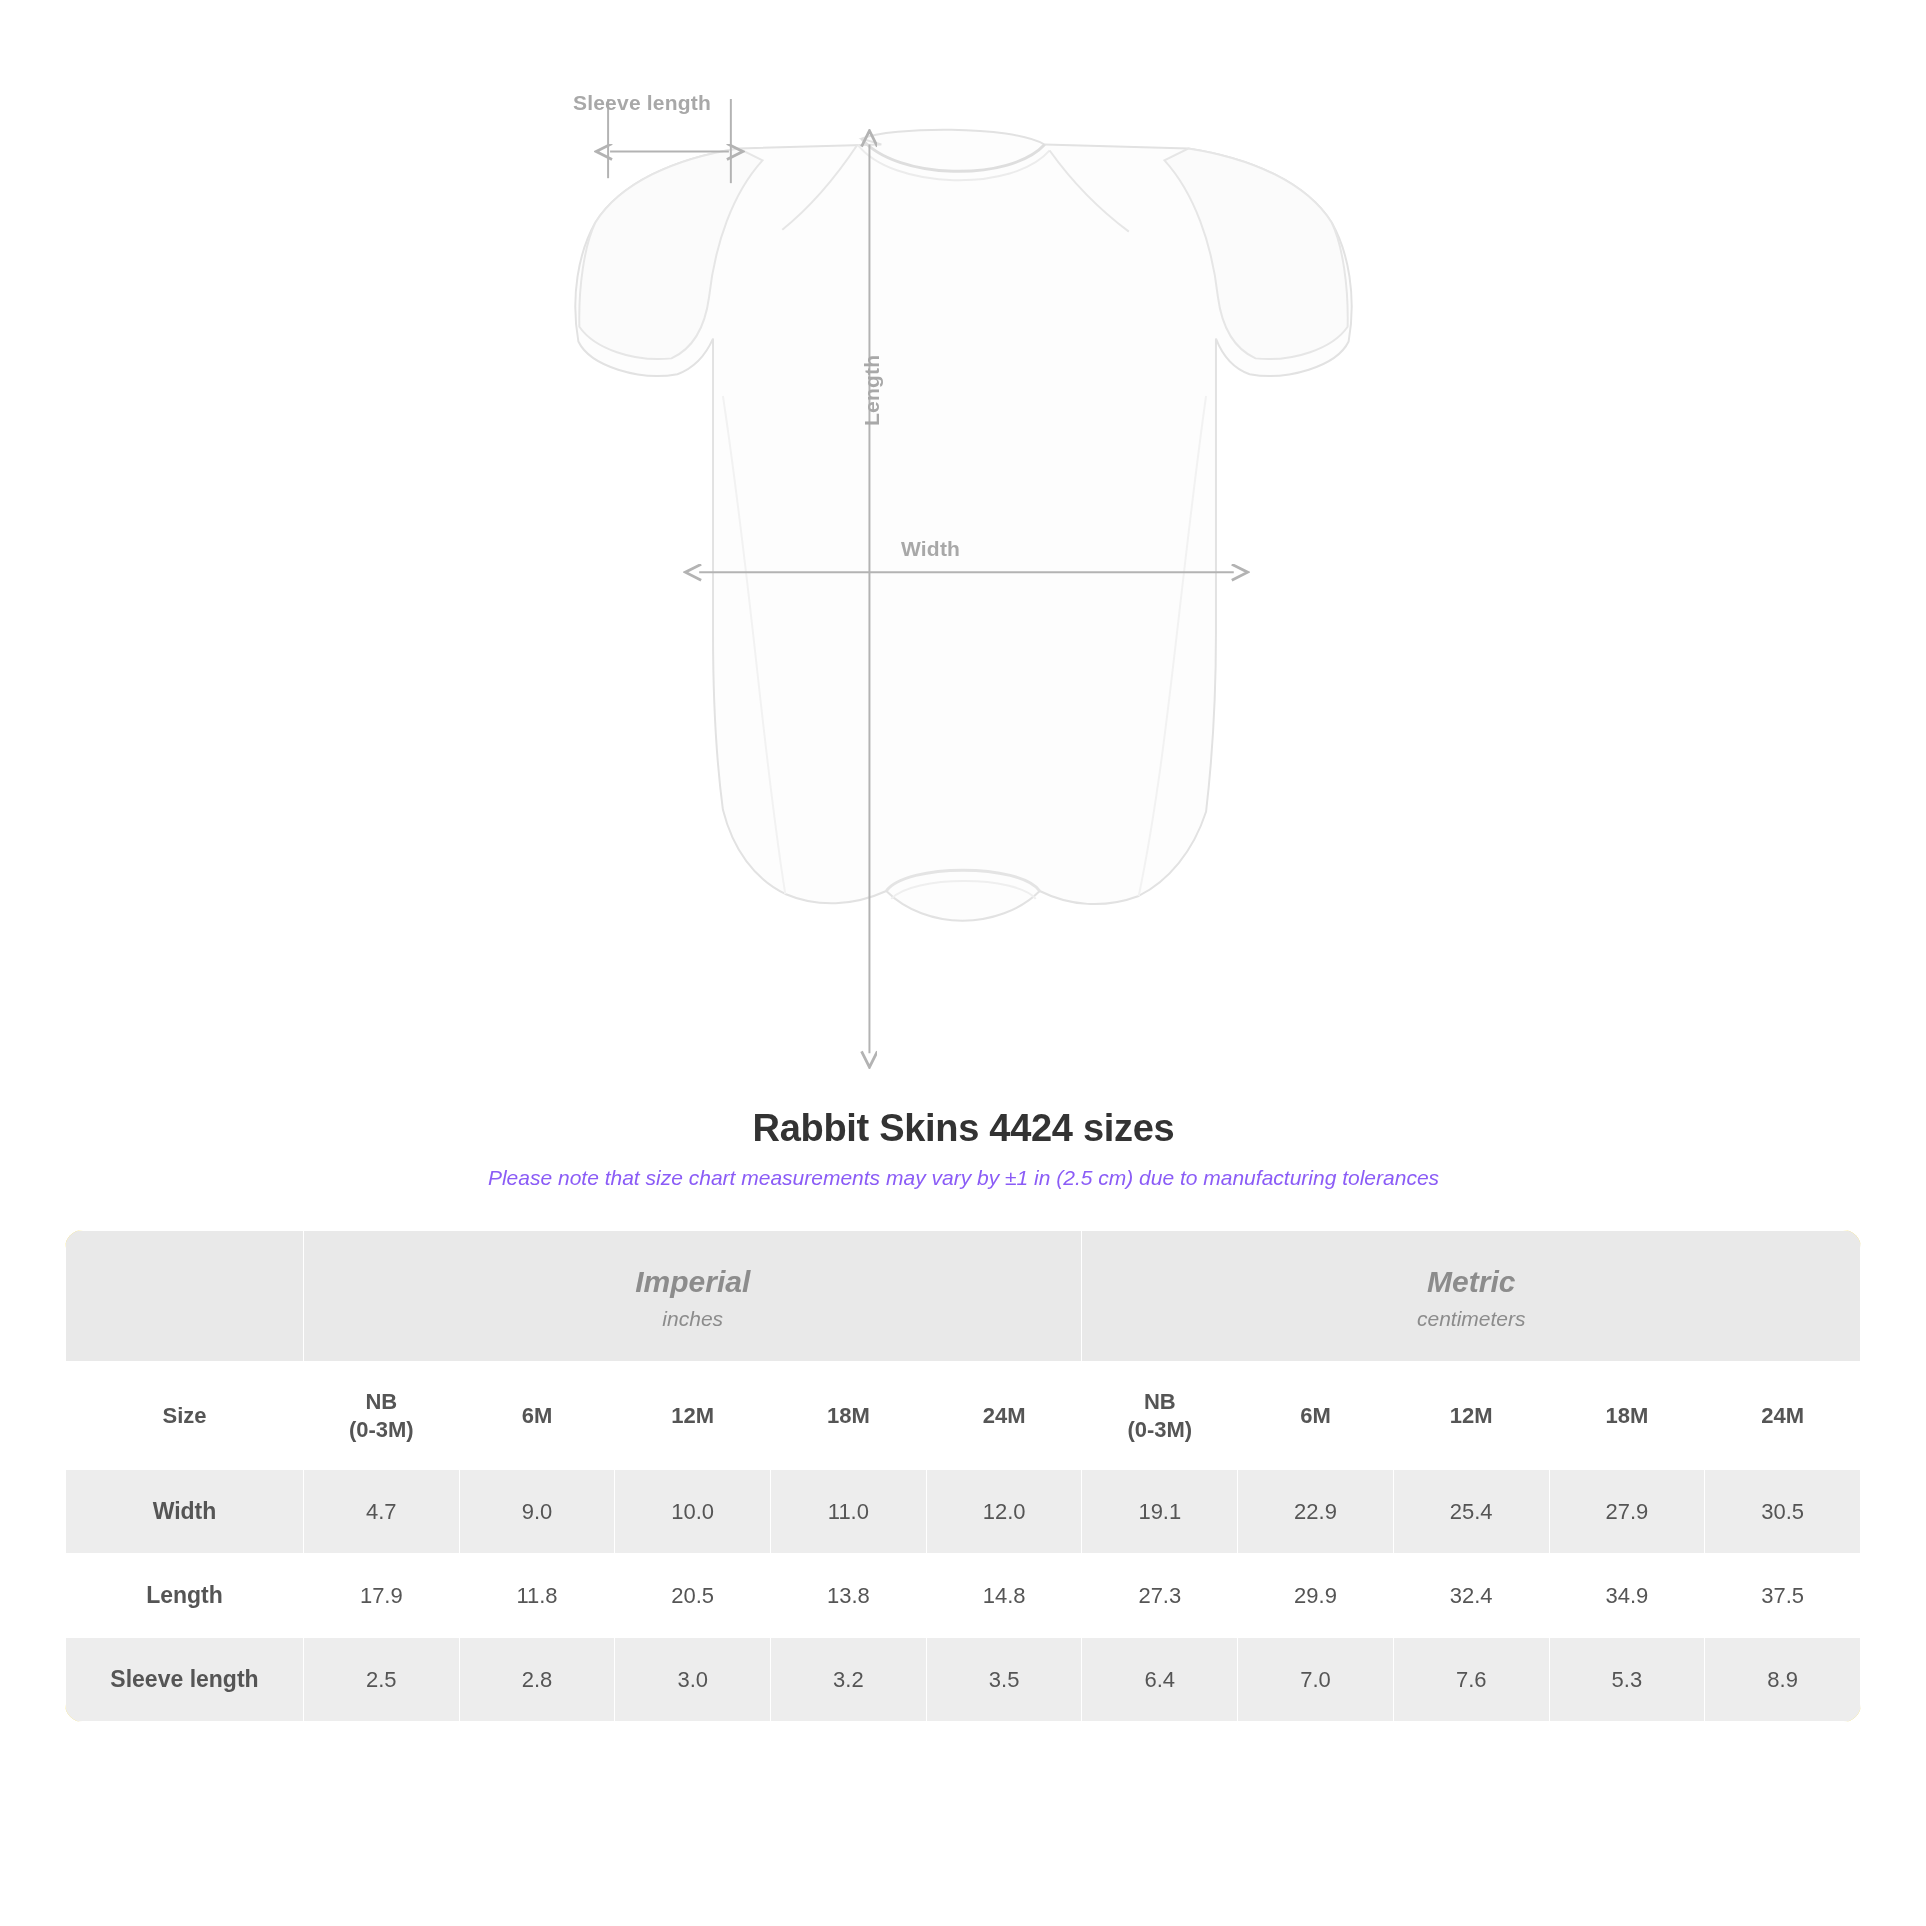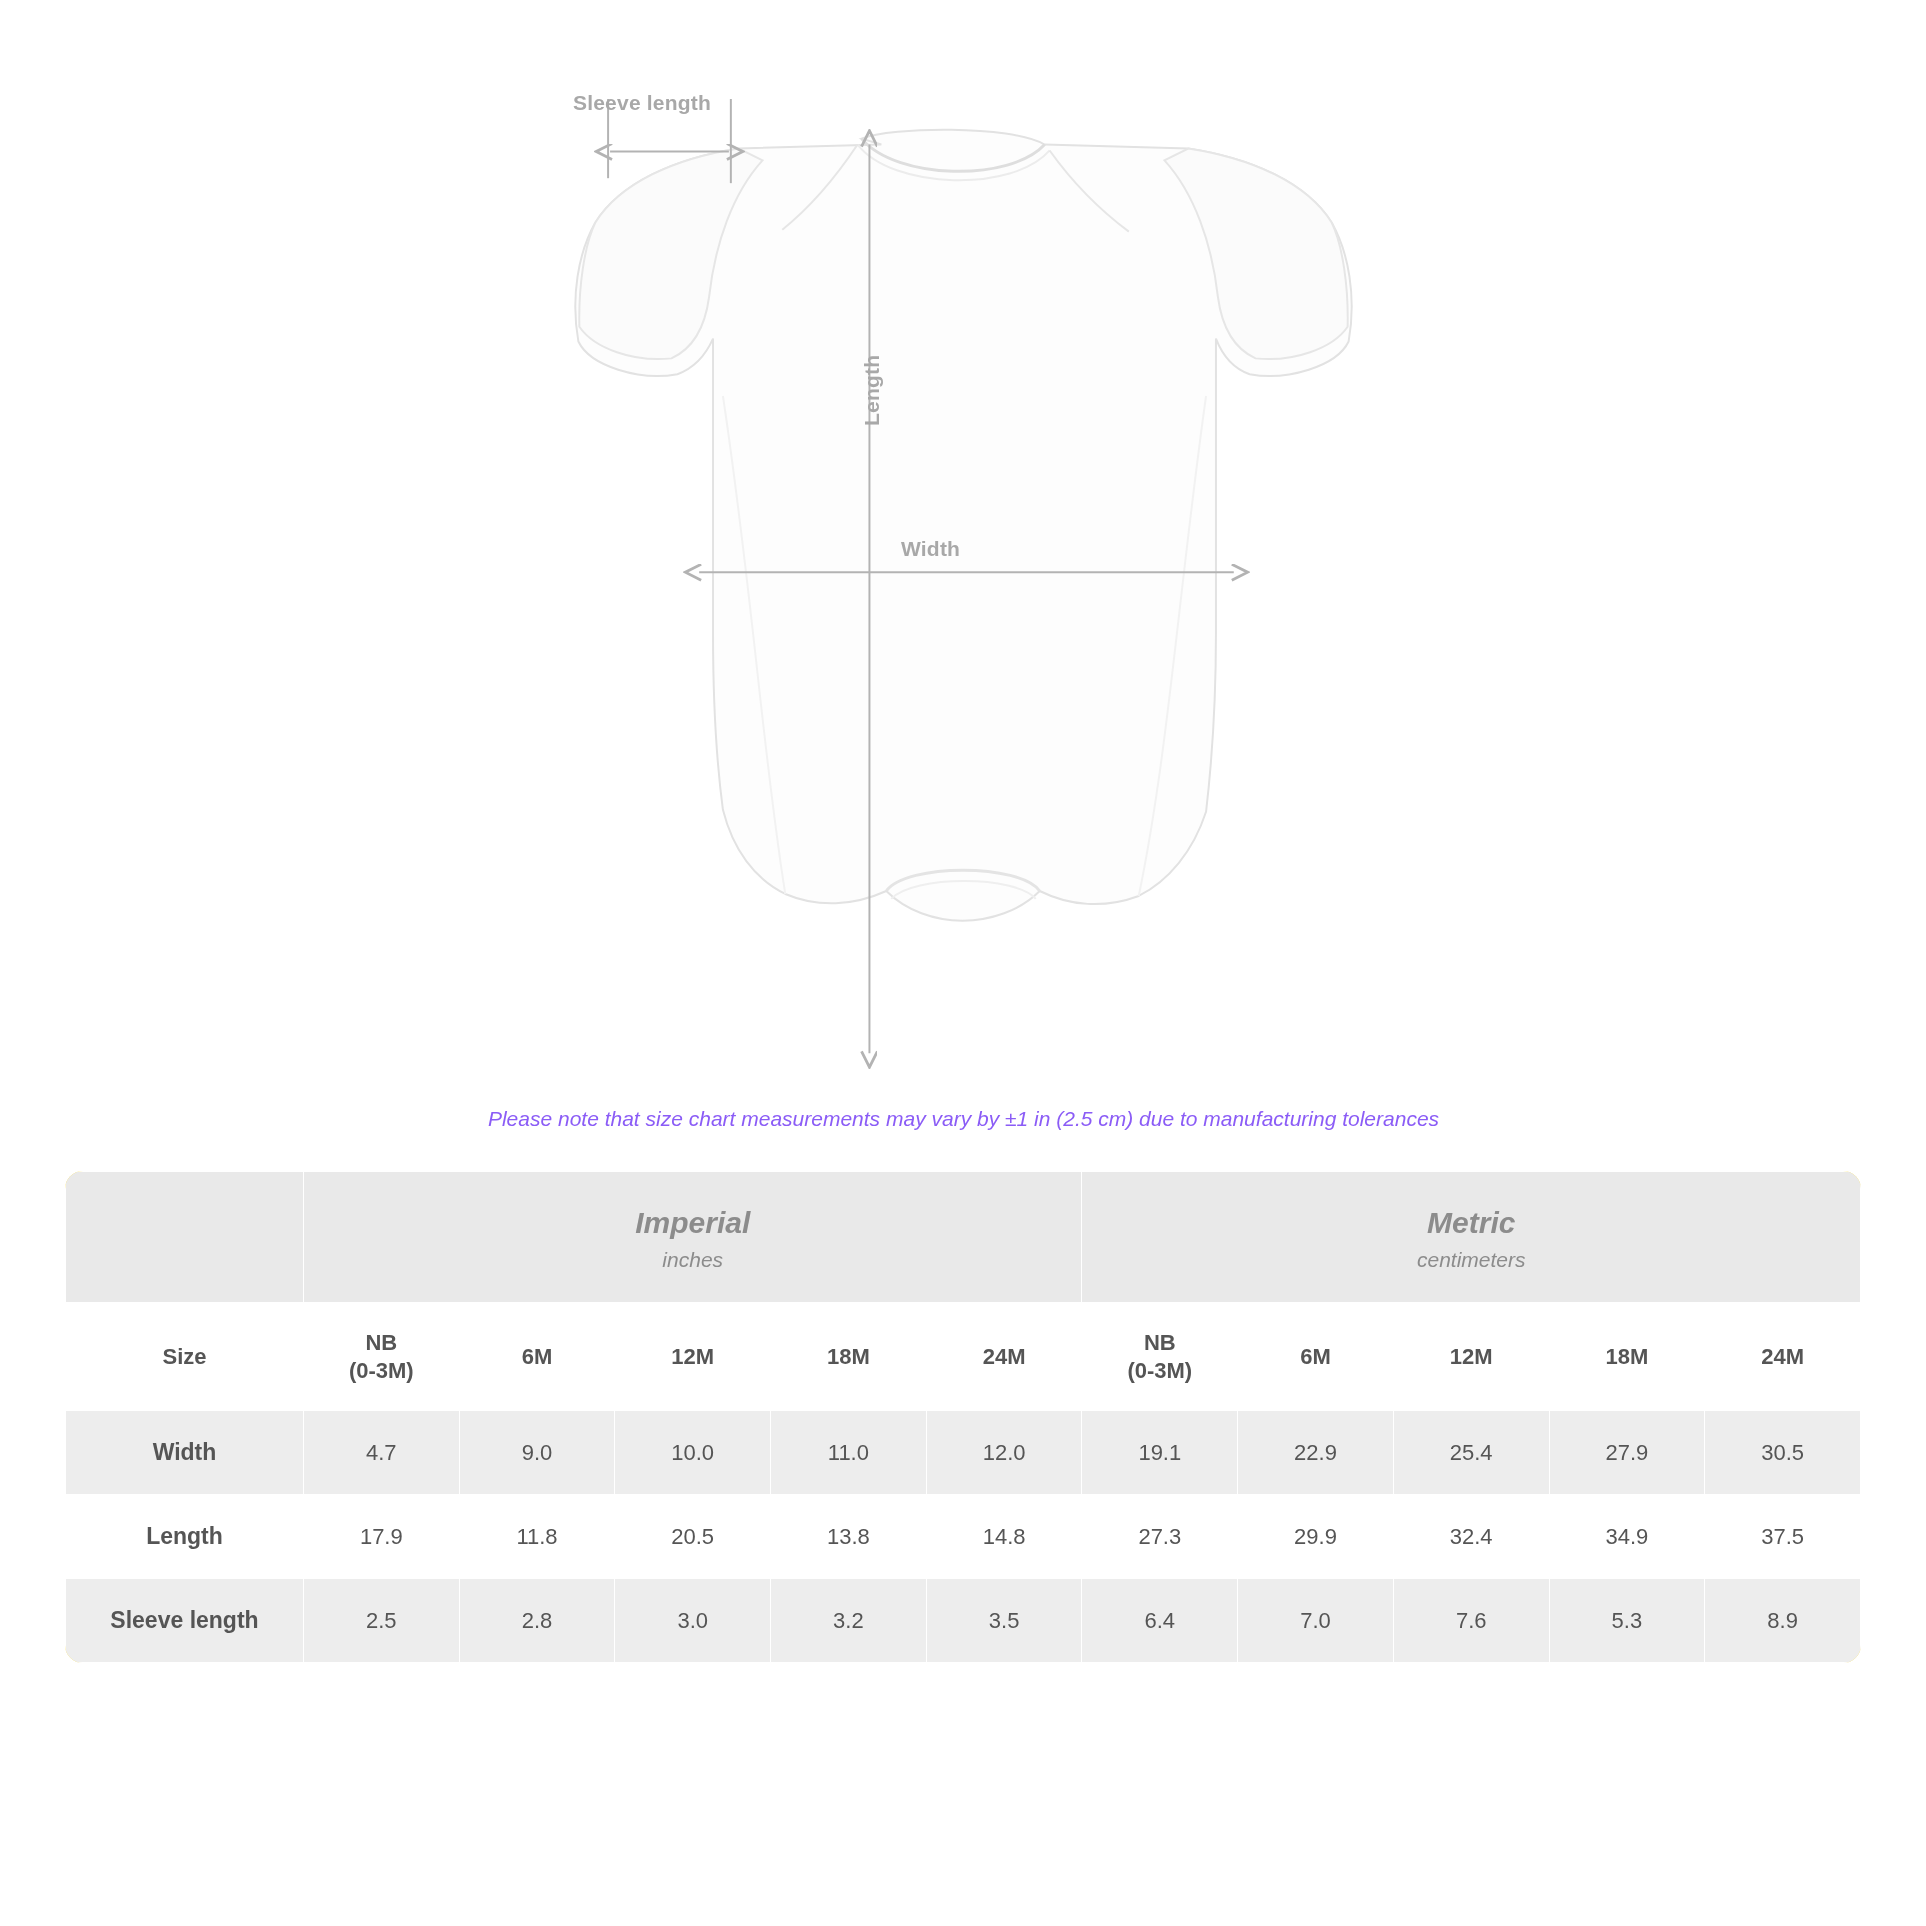--- a/index.html
+++ b/index.html
@@ -218,20 +218,21 @@
         <line x1="878" y1="146" x2="878" y2="1064" stroke="#b3b3b3" stroke-width="2" marker-start="url(#arrowStart)" marker-end="url(#arrowEnd)"></line>
       </g>
     </svg>
 
     <div class="dim-label sleeve">Sleeve length</div>
     <div class="dim-label width">Width</div>
     <div class="dim-label length">Length</div>
   </div>
 
   <div class="title-block">
+    <h1 class="chart-title">Rabbit Skins 4424 sizes</h1>
     <p class="chart-note">Please note that size chart measurements may vary by ±1 in (2.5 cm) due to manufacturing tolerances</p>
   </div>
 
   <div class="table-wrap">
     <table class="size-table">
       <colgroup>
         <col class="first-col">
         <col class="data-col">
           <col class="data-col">
           <col class="data-col">

